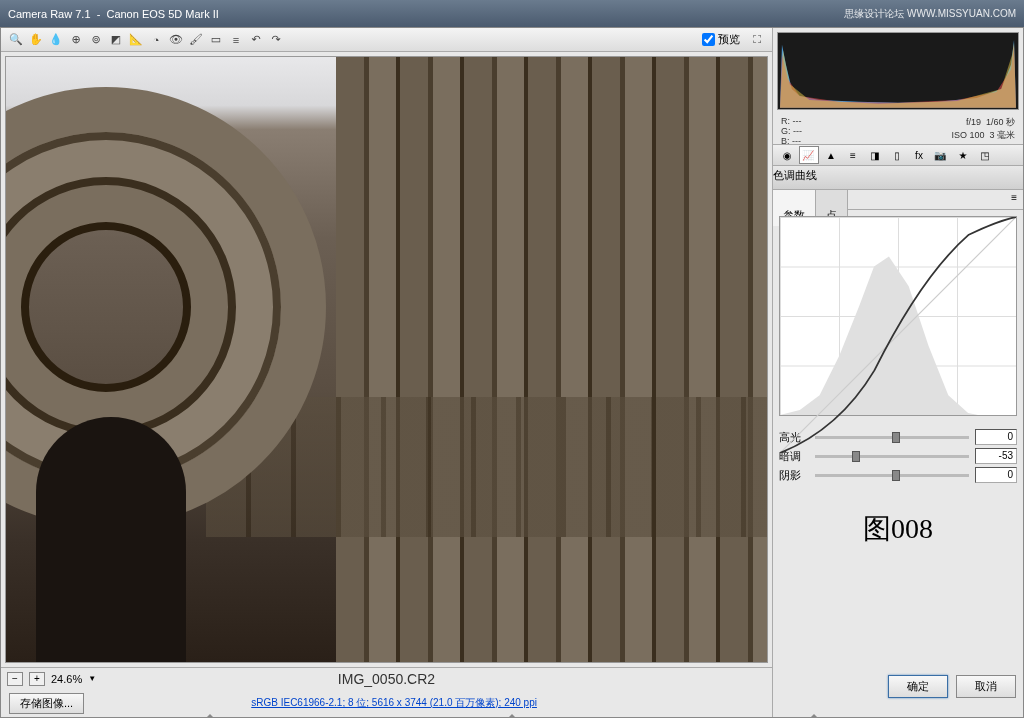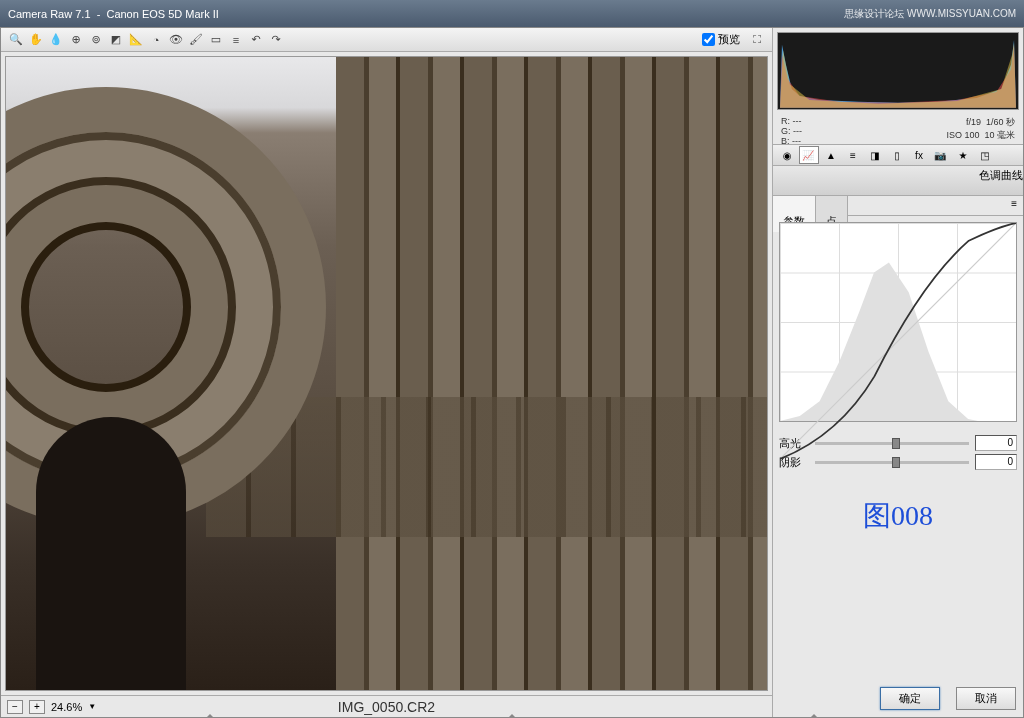--- a/index.html
+++ b/index.html
@@ -34,21 +34,21 @@
 
 .histogram-box { height: 78px; margin: 4px; border: 1px solid #999; background: #1a1a1a; position: relative; }
 .histo { position: absolute; inset: 2px; }
 .info-row { height: 30px; font-size: 9px; color: #333; padding: 2px 8px; display: flex; gap: 20px; }
 .info-col { display: flex; flex-direction: column; }
 
 .tab-icons { height: 22px; background: linear-gradient(#f0f0f0,#d8d8d8); border-top: 1px solid #aaa; border-bottom: 1px solid #aaa; display: flex; align-items: center; padding: 0 4px; gap: 2px; }
 .tab-icon { width: 20px; height: 18px; display: flex; align-items: center; justify-content: center; font-size: 10px; cursor: pointer; border: 1px solid transparent; }
 .tab-icon.active { background: #fff; border: 1px solid #888; }
 
-.panel-title { height: 30px; background: linear-gradient(#e8e8e8,#d0d0d0); text-align: right; font-size: 11px; line-height: 18px; border-bottom: 1px solid #aaa; }
+.panel-title { height: 24px; background: linear-gradient(#e8e8e8,#d0d0d0); text-align: left; font-size: 11px; line-height: 18px; border-bottom: 1px solid #aaa; }
 
 .sub-tabs { height: 20px; display: flex; border-bottom: 1px solid #aaa; }
 .sub-tab { padding: 18px 10px; font-size: 11px; cursor: pointer; border-right: 1px solid #aaa; background: #ddd; }
 .sub-tab.active { background: #f4f4f4; }
 .sub-menu { margin-left: auto; padding: 2px 6px; cursor: pointer; font-size: 10px; }
 
 .curve-box { height: 200px; margin: 6px; border: 1px solid #999; background: #fff; position: relative; }
 .curve-grid { position: absolute; inset: 0; background: 
   linear-gradient(90deg, #ddd 1px, transparent 1px) 0 0/25% 100%,
   linear-gradient(#ddd 1px, transparent 1px) 0 0/100% 25%; }
@@ -57,23 +57,23 @@
 .curve-handles { position: absolute; bottom: -8px; left: 0; right: 0; height: 10px; display: flex; justify-content: space-between; padding: 0 20%; }
 .handle { width: 10px; height: 10px; background: #888; transform: rotate(45deg); cursor: pointer; }
 
 .sliders { padding: 4px 6px; }
 .slider-row { display: flex; align-items: center; gap: 6px; margin: 3px 0; font-size: 11px; }
 .slider-label { width: 30px; text-align: left; }
 .slider-track { flex: 1; height: 3px; background: #bbb; position: relative; cursor: pointer; }
 .slider-thumb { position: absolute; top: -4px; width: 8px; height: 11px; background: #888; border: 1px solid #555; cursor: pointer; }
 .slider-val { width: 42px; height: 16px; border: 1px inset #aaa; background: #fff; text-align: right; padding: 0 3px; font-size: 10px; line-height: 14px; }
 
-.annotation { text-align: center; font-size: 28px; color: #1d4ed8; margin-top: 20px; font-family: serif; }
-
-.action-btns { position: absolute; bottom: 8px; right: 8px; display: flex; gap: 16px; }
+.annotation { text-align: center; font-size: 28px; color: #000000; margin-top: 20px; font-family: serif; }
+
+.action-btns { position: absolute; bottom: 20px; right: 8px; display: flex; gap: 8px; }
 .action-btn { padding: 3px 18px; font-size: 11px; border: 1px solid #888; background: linear-gradient(#f8f8f8,#ddd); cursor: pointer; }
 .action-btn.primary { border: 1px solid #3a6ea5; box-shadow: 0 0 2px #5a8ec5; }
 </style>
 </head>
 <body>
 
 <div class="titlebar">
   <span>
     <span>Camera Raw 7.1</span> &nbsp;-&nbsp; <span>Canon EOS 5D Mark II</span>
   </span>
@@ -115,39 +115,44 @@
     </div>
 
     <div class="zoom-bar" style="position:relative">
       <div class="zoom-btn">−</div>
       <div class="zoom-btn">+</div>
       <span>24.6%</span>
       <span style="font-size:8px">▼</span>
       <span class="filename">IMG_0050.CR2</span>
     </div>
 
+    <div class="bottom-bar">
+      <button class="save-btn">存储图像...</button>
+      <span class="metadata-link">sRGB IEC61966-2.1; 8 位; 5616 x 3744 (21.0 百万像素); 240 ppi</span>
+      <span style="width:60px"></span>
+    </div>
   </div>
 
   <div class="right-panel">
     <div class="histogram-box">
       <svg class="histo" viewBox="0 0 240 74" preserveAspectRatio="none">
         <polygon points="0,74 2,10 6,30 12,55 20,62 40,66 80,68 120,69 160,68 200,64 225,55 235,30 238,5 240,74" fill="#4a9ad8"></polygon>
         <polygon points="0,74 2,20 8,45 20,62 60,68 120,69 180,66 220,58 235,35 238,10 240,74" fill="#d84a4a" opacity="0.6"></polygon>
         <polygon points="0,74 3,15 10,50 30,66 100,70 180,67 225,55 236,20 238,8 240,74" fill="#e8c848" opacity="0.5"></polygon>
       </svg>
     </div>
     <div class="info-row">
       <div class="info-col">
         <span><span>R:</span> <span>---</span></span>
         <span><span>G:</span> <span>---</span></span>
         <span><span>B:</span> <span>---</span></span>
       </div>
       <div class="info-col" style="margin-left:auto;text-align:right">
         <span><span>f/19</span>&nbsp;&nbsp;<span>1/60 秒</span></span>
-        <span><span>ISO 100</span>&nbsp;&nbsp;<span>10 毫米</span></span>
+        <span><span>ISO 100</span>&nbsp;&nbsp;<span>3 毫米</span></span>
       </div>
     </div>
 
     <div class="tab-icons">
       <div class="tab-icon">◉</div>
       <div class="tab-icon active">📈</div>
       <div class="tab-icon">▲</div>
       <div class="tab-icon">≡</div>
       <div class="tab-icon">◨</div>
       <div class="tab-icon">▯</div>
@@ -183,20 +188,27 @@
 
     <div class="sliders">
       <div class="slider-row">
         <span class="slider-label">高光</span>
         <div class="slider-track">
             <div class="slider-thumb" style="left:50%"></div>
           </div>
         <div class="slider-val">0</div>
       </div>
       <div class="slider-row">
+        <span class="slider-label">暗调</span>
+        <div class="slider-track">
+            <div class="slider-thumb" style="left:24%"></div>
+          </div>
+        <div class="slider-val">-53</div>
+      </div>
+      <div class="slider-row">
         <span class="slider-label">阴影</span>
         <div class="slider-track">
             <div class="slider-thumb" style="left:50%"></div>
           </div>
         <div class="slider-val">0</div>
       </div>
     </div>
 
     <div class="annotation">图008</div>
   </div>

